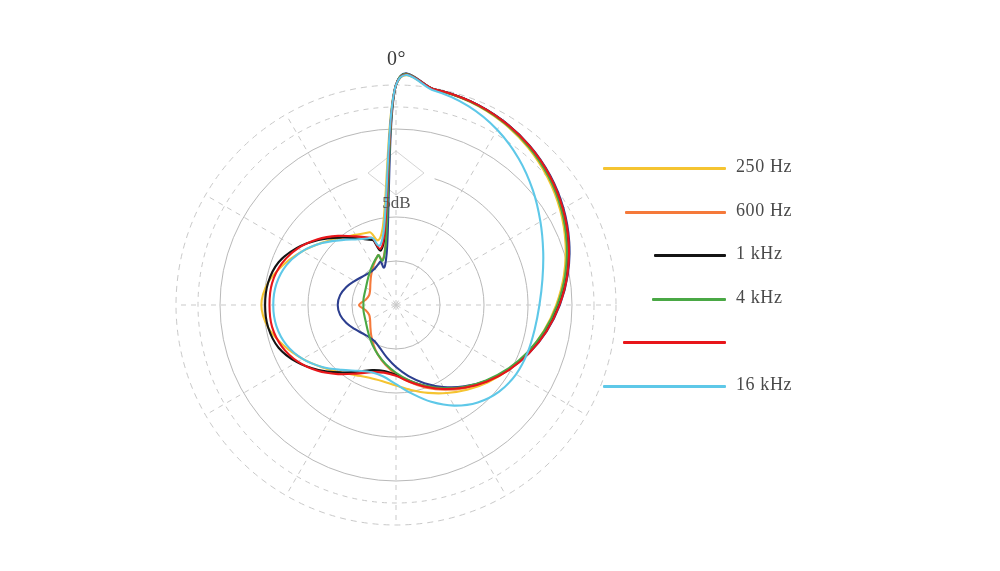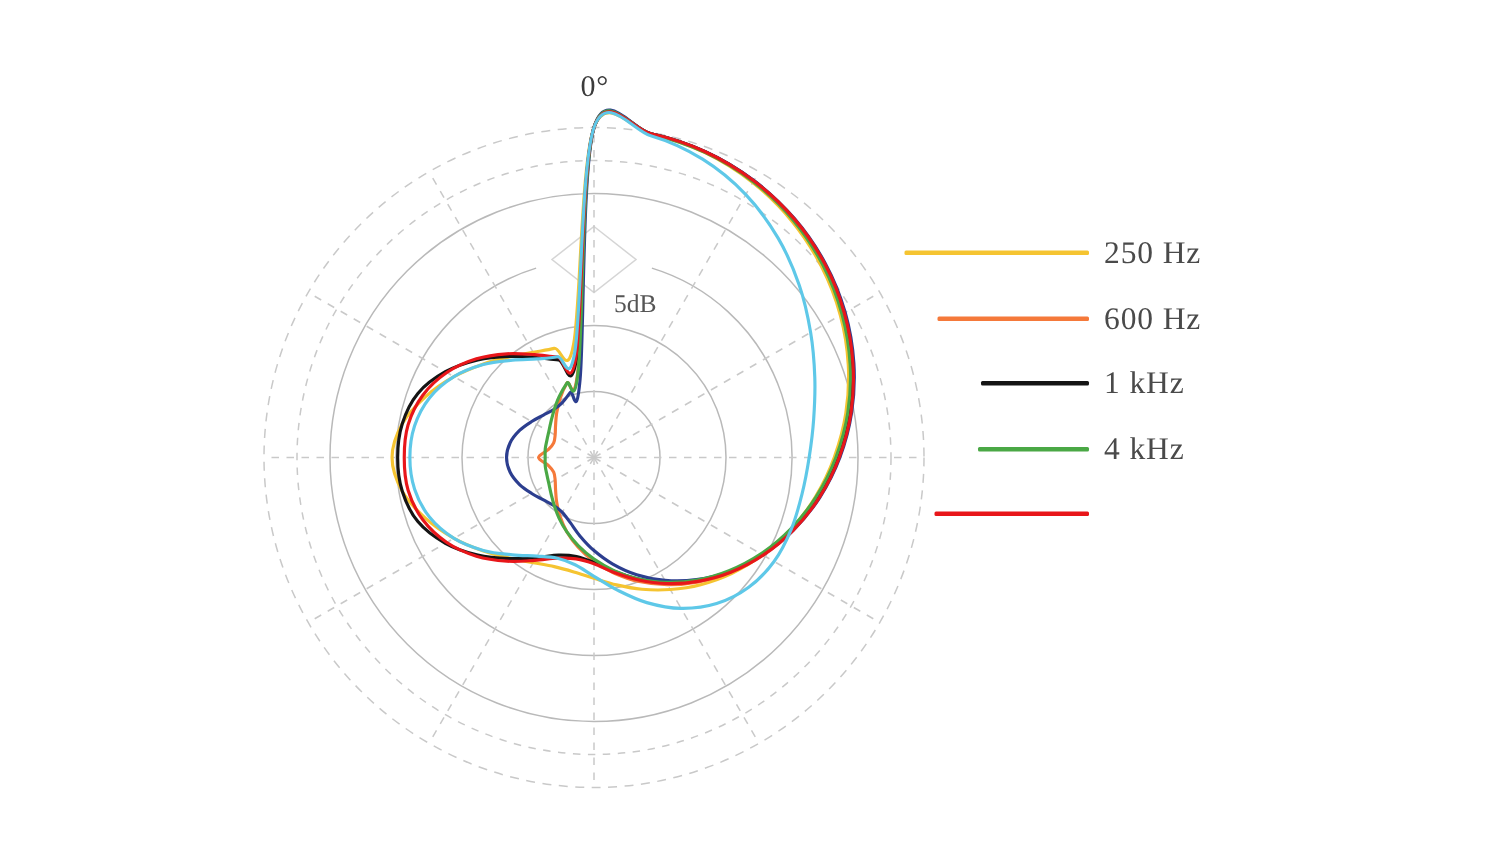--- a/index.html
+++ b/index.html
@@ -39,21 +39,20 @@
   }
   .lbl-5db {
     position: absolute;
     left: 0;
     top: 193px;
     width: 793px;
     text-align: center;
     font-size: 17px;
     color: #555555;
     font-family: "Liberation Serif", serif;
-    padding-left: 27px;
   }
   .legend {
     position: absolute;
     left: 596px;
     top: 150px;
     width: 270px;
   }
   .legend-row {
     position: relative;
     height: 43.5px;
@@ -62,21 +61,21 @@
     position: absolute;
     height: 3px;
     top: 17px;
     border-radius: 1px;
   }
   .legend-label {
     position: absolute;
     left: 140px;
     top: 6px;
     width: 220px;
-    font-size: 21px;
+    font-size: 18px;
     color: #4a4a4a;
     letter-spacing: 0.6px;
     font-family: "Liberation Serif", serif;
     white-space: nowrap;
   }
 </style>
 </head>
 <body>
 
 <div id="stage">
@@ -130,15 +129,19 @@
         <div class="legend-line" style="left: 58px; width: 72px; background: rgb(20, 20, 20);"></div>
         <div class="legend-label">1 kHz</div>
       </div>
       <div class="legend-row">
         <div class="legend-line" style="left: 56px; width: 74px; background: rgb(74, 168, 69);"></div>
         <div class="legend-label">4 kHz</div>
       </div>
       <div class="legend-row">
         <div class="legend-line" style="left: 27px; width: 103px; background: rgb(232, 22, 26);"></div>
       </div>
+      <div class="legend-row">
+        <div class="legend-line" style="left: 7px; width: 123px; background: rgb(94, 200, 232);"></div>
+        <div class="legend-label">16 kHz</div>
+      </div>
     </div>
 
 </div>
 
 </body></html>

